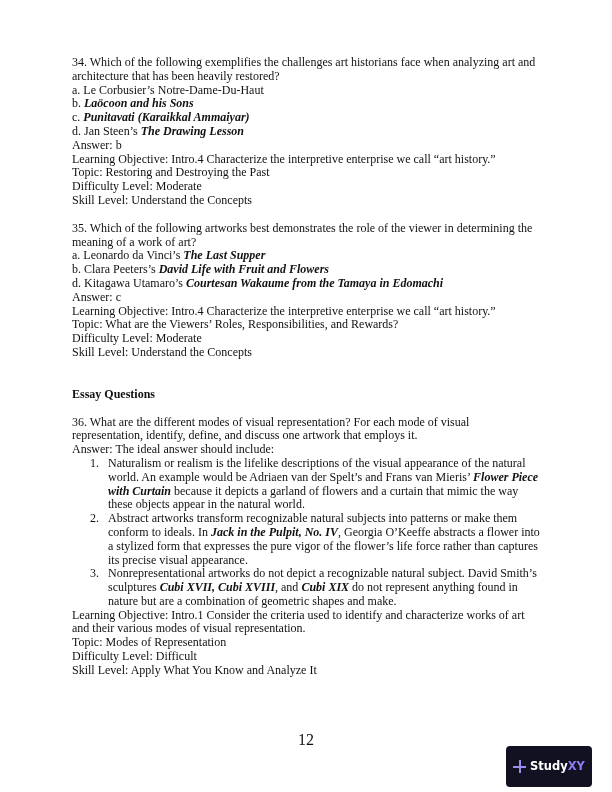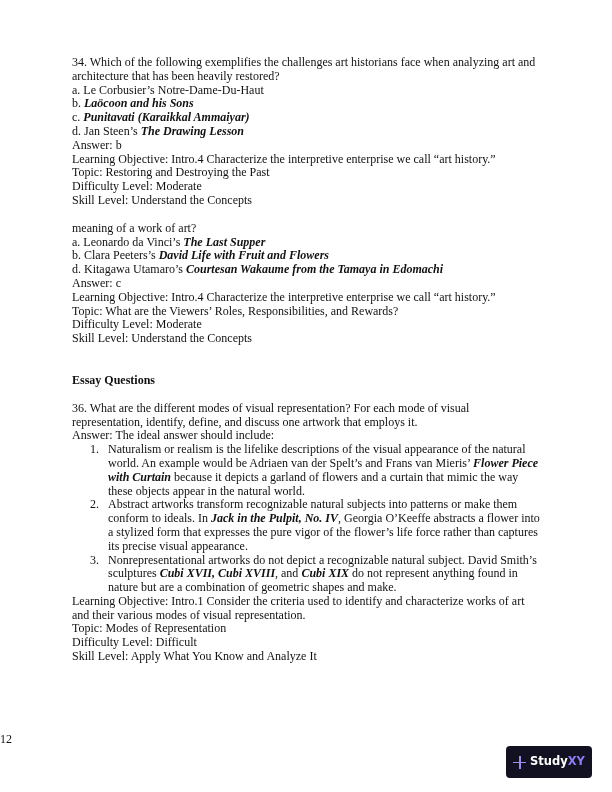--- a/index.html
+++ b/index.html
@@ -42,29 +42,29 @@
     ol.answer-list li .num {
       position: absolute;
       left: -18px;
       top: 0;
     }
     .page-number {
       position: absolute;
       top: 733px;
       left: 0;
       width: 612px;
-      text-align: left;
-      font-size: 12px;
+      text-align: center;
+      font-size: 16px;
     }
     .badge {
       position: absolute;
       left: 506px;
       top: 746px;
       width: 86px;
-      height: 32px;
+      height: 41px;
       background: #111122;
       border-radius: 4px;
       display: flex;
       align-items: center;
       justify-content: center;
       gap: 4px;
       font-family: "DejaVu Sans", "Liberation Sans", sans-serif;
       font-weight: bold;
       font-size: 11.5px;
       color: #ffffff;
@@ -99,20 +99,21 @@
     <span class="line">Answer: b</span>
     <span class="line">Learning Objective: Intro.4 Characterize the interpretive enterprise we call “art history.”</span>
     <span class="line">Topic: Restoring and Destroying the Past</span>
     <span class="line">Difficulty Level: Moderate</span>
     <span class="line">Skill Level: Understand the Concepts</span>
   </div>
 
   <div class="gap-q"></div>
 
   <div>
+    <span class="line">35. Which of the following artworks best demonstrates the role of the viewer in determining the</span>
     <span class="line">meaning of a work of art?</span>
     <span class="line"><span>a. Leonardo da Vinci’s </span><i>The Last Supper</i></span>
     <span class="line"><span>b. Clara Peeters’s </span><i>David Life with Fruit and Flowers</i></span>
     <span class="line"><span>d. Kitagawa Utamaro’s </span><i>Courtesan Wakaume from the Tamaya in Edomachi</i></span>
     <span class="line">Answer: c</span>
     <span class="line">Learning Objective: Intro.4 Characterize the interpretive enterprise we call “art history.”</span>
     <span class="line">Topic: What are the Viewers’ Roles, Responsibilities, and Rewards?</span>
     <span class="line">Difficulty Level: Moderate</span>
     <span class="line">Skill Level: Understand the Concepts</span>
   </div>

